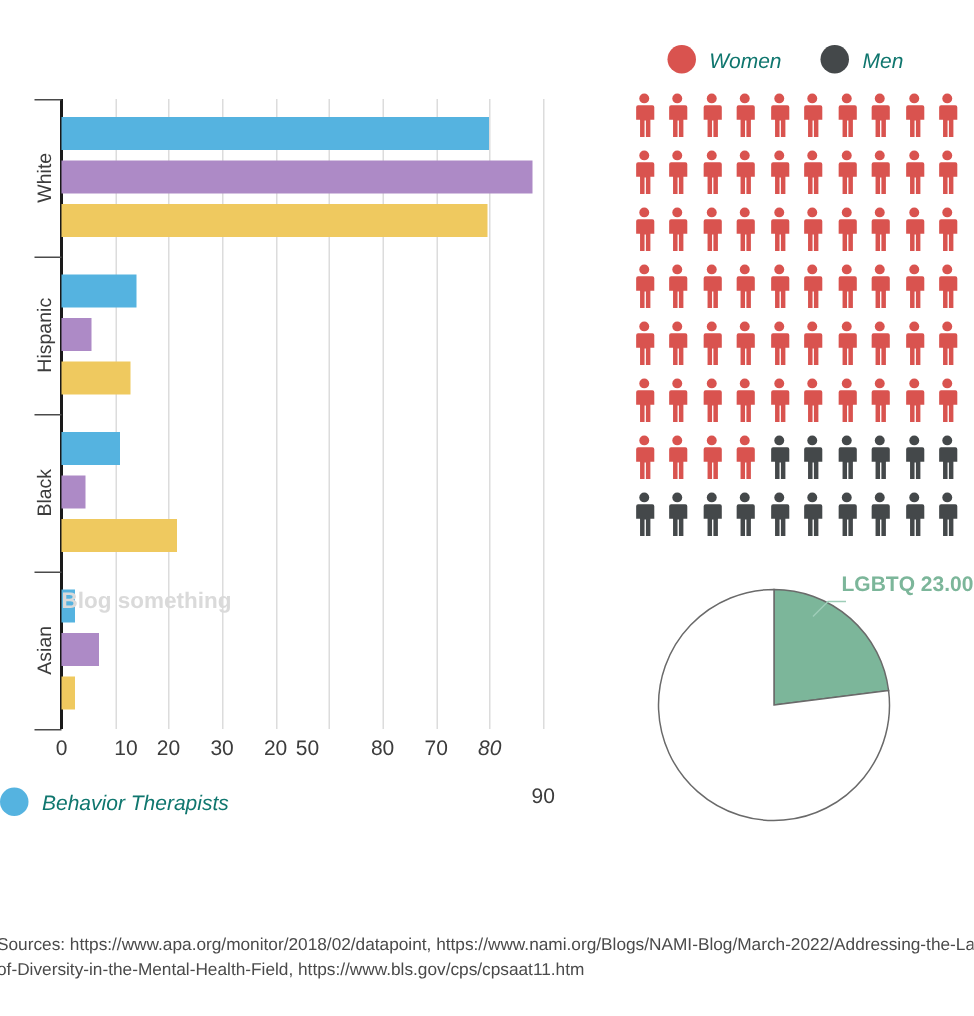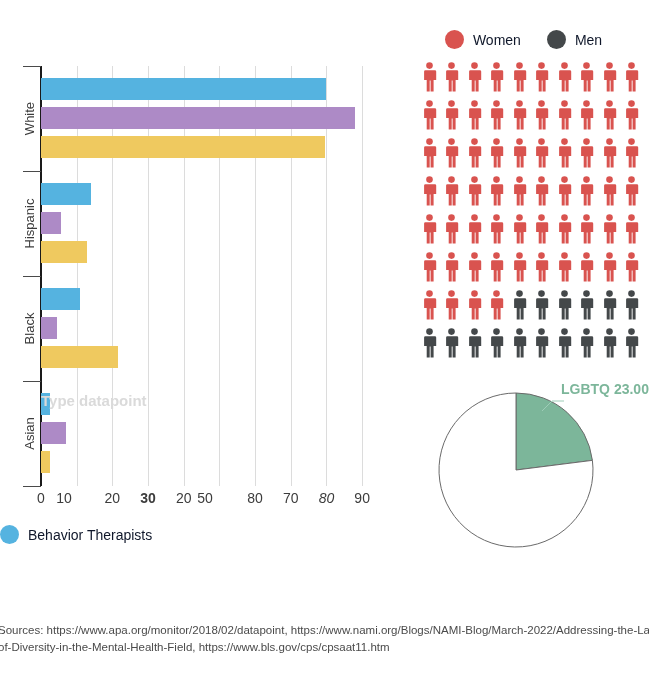--- a/index.html
+++ b/index.html
@@ -117,21 +117,21 @@
     align-items: center;
     gap: 9px;
     margin-right: 12px;
   }
   .lg-dot {
     width: 19px;
     height: 19px;
     border-radius: 50%;
     flex: none;
   }
-  .lg-text { font-size: 14px; color: #0f172a; white-space: nowrap; }
+  .lg-text { font-size: 14px; color: #0f766e; white-space: nowrap; font-style: italic; }
 
   
   #picto-legend {
     position: absolute;
     left: 410px;
     top: 30px;
     width: 239px;
     display: flex;
     justify-content: center;
     align-items: center;
@@ -210,49 +210,49 @@
         <div class="bar s0" style="width: 39.2526px; background: rgb(85, 179, 224);"></div>
         <div class="bar s1" style="width: 16.0579px; background: rgb(173, 138, 198);"></div>
         <div class="bar s2" style="width: 76.7211px; background: rgb(239, 201, 95);"></div>
       </div>
       <div class="cat-band" style="top: 315px;">
         <div class="bar s0" style="width: 8.92105px; background: rgb(85, 179, 224);"></div>
         <div class="bar s1" style="width: 24.9789px; background: rgb(173, 138, 198);"></div>
         <div class="bar s2" style="width: 8.92105px; background: rgb(239, 201, 95);"></div>
       </div>
     </div>
-  <div id="placeholder-text">Type datapoint</div>
+  <div id="placeholder-text">Blog something</div>
 
   <div id="bar-legend">
     <div class="lg-row">
       <div class="lg-item">
         <span class="lg-dot" style="background: rgb(85, 179, 224);"></span>
         <span class="lg-text">Behavior Therapists</span>
       </div>
     </div>
   </div>
 <div class="cat-tick" style="top: 66px;"></div>
     <div class="cat-label" style="top: 66px; left: 22px; transform: rotate(-90deg) translateX(-105px);">White</div>
     <div class="cat-tick" style="top: 171px;"></div>
     <div class="cat-label" style="top: 171px; left: 22px; transform: rotate(-90deg) translateX(-105px);">Hispanic</div>
     <div class="cat-tick" style="top: 276px;"></div>
     <div class="cat-label" style="top: 276px; left: 22px; transform: rotate(-90deg) translateX(-105px);">Black</div>
     <div class="cat-tick" style="top: 381px;"></div>
     <div class="cat-label" style="top: 381px; left: 22px; transform: rotate(-90deg) translateX(-105px);">Asian</div>
     <div class="cat-tick" style="top: 486px;"></div>
     <div class="xtick-label" style="left: 41px;">0</div>
-    <div class="xtick-label" style="left: 64px;">10</div>
+    <div class="xtick-label" style="left: 84px;">10</div>
     <div class="xtick-label" style="left: 112.368px;">20</div>
-    <div class="xtick-label" style="left: 148.053px; font-weight: bold;">30</div>
+    <div class="xtick-label" style="left: 148.053px;">30</div>
     <div class="xtick-label" style="left: 183.737px;">20</div>
     <div class="xtick-label" style="left: 205px;">50</div>
     <div class="xtick-label" style="left: 255.105px;">80</div>
     <div class="xtick-label" style="left: 290.789px; text-align: center;">70</div>
     <div class="xtick-label" style="left: 326.474px; font-style: italic;">80</div>
-    <div class="xtick-label" style="left: 362.158px;">90</div>
+    <div class="xtick-label" style="left: 362.158px; margin-top: 32px;">90</div>
   </div>
 
 <div id="picto-legend">
   <div class="lg-item">
     <span class="lg-dot" style="background: rgb(217, 83, 79);"></span>
     <span class="lg-text">Women</span>
   </div>
   <div class="lg-item">
     <span class="lg-dot" style="background: rgb(68, 72, 74);"></span>
     <span class="lg-text">Men</span>

